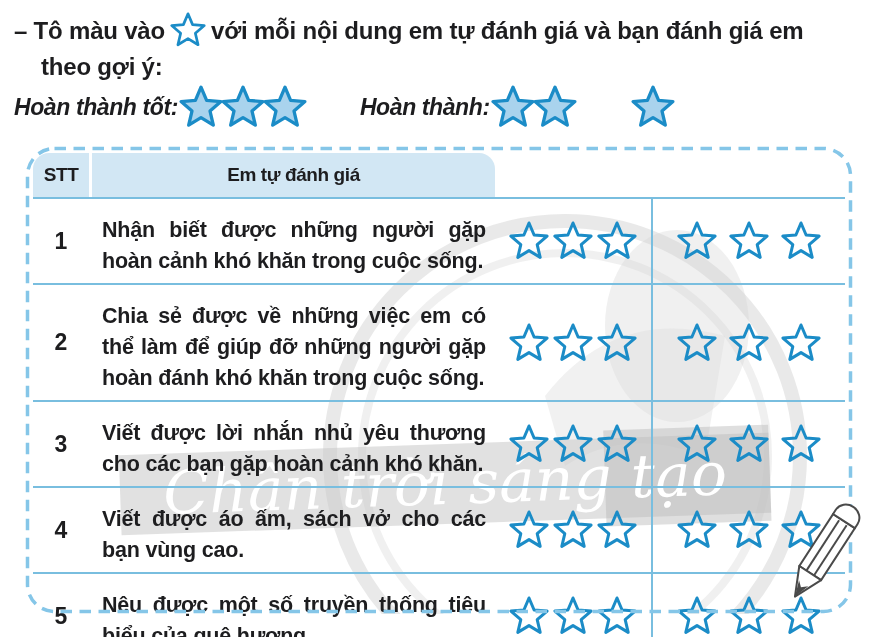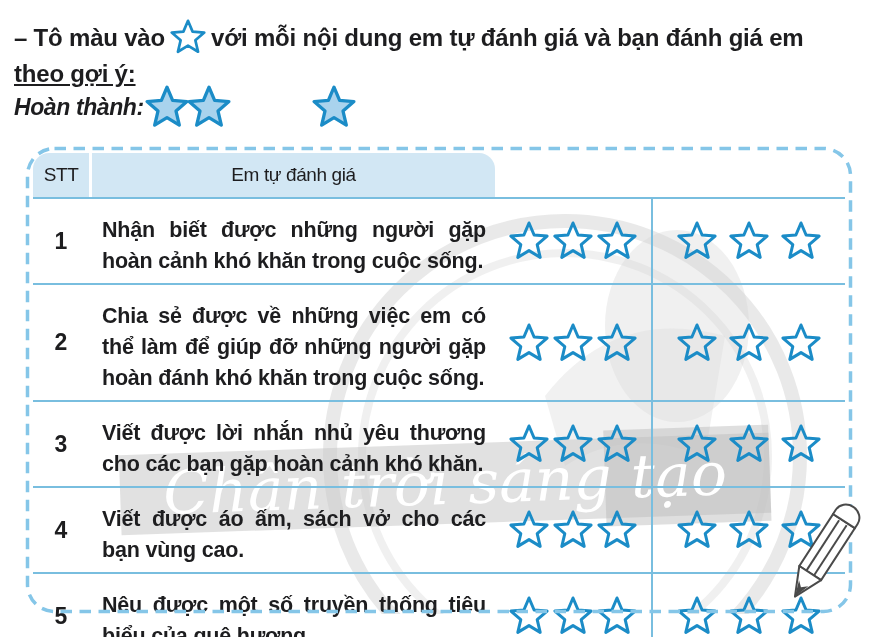--- a/index.html
+++ b/index.html
@@ -4,54 +4,54 @@
 <style>
   html,body{margin:0;padding:0;}
   body{
     width:872px;height:637px;position:relative;overflow:hidden;
     background:#ffffff;color:#1d1d1f;
     font-family:"Liberation Sans", sans-serif;
     -webkit-font-smoothing:antialiased;
   }
   
   .instruction{
-    position:absolute;left:14px;top:19px;width:848px;
+    position:absolute;left:14px;top:12px;width:848px;
     font-size:24px;font-weight:bold;line-height:36px;letter-spacing:-0.2px;
   }
-  .instruction .line2{text-decoration:underline;}
+  .instruction .line2{margin-left:27px;}
   .instruction .star{width:38px;height:36px;vertical-align:-9px;margin:0 4px;}
   
   .legend{
     position:absolute;left:14px;top:82px;width:848px;height:50px;
     display:flex;align-items:center;
   }
   .legend-item{display:flex;align-items:center;}
   .legend-label{
     font-size:23px;font-weight:bold;font-style:italic;letter-spacing:-0.4px;
     white-space:nowrap;
   }
   .legend-stars{display:flex;align-items:center;margin-left:4px;}
   .legend-stars .star{width:46px;height:44px;margin-left:-4px;}
-  .legend-item+.legend-item{margin-left:79px;text-decoration:underline;}
+  .legend-item+.legend-item{margin-left:52px;}
   
   .table-wrap{
     position:absolute;left:25px;top:146px;width:828px;height:468px;
   }
   .dash-border{position:absolute;left:0;top:0;z-index:3;pointer-events:none;}
   .watermark{position:absolute;left:0;top:0;z-index:1;pointer-events:none;}
   .grid{
     position:absolute;inset:7px 8px 6px 8px;z-index:2;
     display:flex;flex-direction:column;
   }
   .cols{display:grid;grid-template-columns:56px 406px 156px 1fr;}
   
   .hcell{
     background:rgba(205,228,243,0.9);
     height:44px;display:flex;align-items:center;justify-content:center;
-    font-weight:normal;font-size:19px;letter-spacing:-0.4px;white-space:nowrap;
+    font-weight:bold;font-size:19px;letter-spacing:-0.4px;white-space:nowrap;
   }
   .hcell+.hcell{border-left:3px solid #ffffff;}
   .hcell:first-child{border-top-left-radius:16px;}
   .hcell:last-child{border-top-right-radius:16px;}
   
   .rows{flex:1;display:flex;flex-direction:column;}
   .trow{border-top:2px solid #79bedf;}
   .trow:last-child{flex:1;}
   .cell{display:flex;align-items:center;justify-content:center;}
   .cell+.cell{border-left:2px solid #79bedf;}
@@ -72,20 +72,34 @@
 
 <div class="instruction">
   <span>– Tô màu vào</span><span><svg class="star" viewBox="0 0 40 40">
         <polygon points="20,2 25.1,14 38.1,15.1 28.2,23.7 31.2,36.4 20,29.6 8.8,36.4 11.8,23.7 1.9,15.1 14.9,14" fill="none" stroke="#1b8cc7" stroke-width="3" stroke-linejoin="round"></polygon>
       </svg></span><span>với mỗi nội dung em tự đánh giá và bạn đánh giá em</span>
   <div class="line2">theo gợi ý:</div>
 </div>
 
 <div class="legend">
   <div class="legend-item">
+    <span class="legend-label">Hoàn thành tốt:</span>
+    <span class="legend-stars">
+        <svg class="star" viewBox="0 0 40 40">
+          <polygon points="20,2 25.1,14 38.1,15.1 28.2,23.7 31.2,36.4 20,29.6 8.8,36.4 11.8,23.7 1.9,15.1 14.9,14" fill="#a9d3ed" stroke="#1b8cc7" stroke-width="3" stroke-linejoin="round"></polygon>
+        </svg>
+        <svg class="star" viewBox="0 0 40 40">
+          <polygon points="20,2 25.1,14 38.1,15.1 28.2,23.7 31.2,36.4 20,29.6 8.8,36.4 11.8,23.7 1.9,15.1 14.9,14" fill="#a9d3ed" stroke="#1b8cc7" stroke-width="3" stroke-linejoin="round"></polygon>
+        </svg>
+        <svg class="star" viewBox="0 0 40 40">
+          <polygon points="20,2 25.1,14 38.1,15.1 28.2,23.7 31.2,36.4 20,29.6 8.8,36.4 11.8,23.7 1.9,15.1 14.9,14" fill="#a9d3ed" stroke="#1b8cc7" stroke-width="3" stroke-linejoin="round"></polygon>
+        </svg>
+      </span>
+  </div>
+  <div class="legend-item">
     <span class="legend-label">Hoàn thành:</span>
     <span class="legend-stars">
         <svg class="star" viewBox="0 0 40 40">
           <polygon points="20,2 25.1,14 38.1,15.1 28.2,23.7 31.2,36.4 20,29.6 8.8,36.4 11.8,23.7 1.9,15.1 14.9,14" fill="#a9d3ed" stroke="#1b8cc7" stroke-width="3" stroke-linejoin="round"></polygon>
         </svg>
         <svg class="star" viewBox="0 0 40 40">
           <polygon points="20,2 25.1,14 38.1,15.1 28.2,23.7 31.2,36.4 20,29.6 8.8,36.4 11.8,23.7 1.9,15.1 14.9,14" fill="#a9d3ed" stroke="#1b8cc7" stroke-width="3" stroke-linejoin="round"></polygon>
         </svg>
       </span>
   </div>

